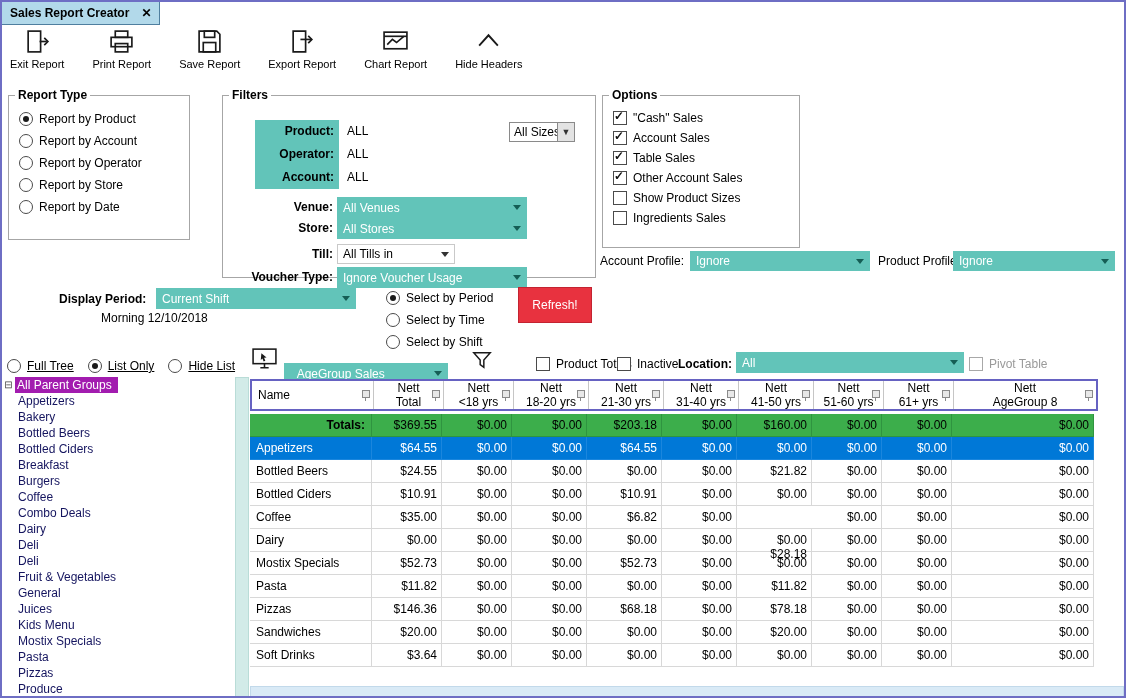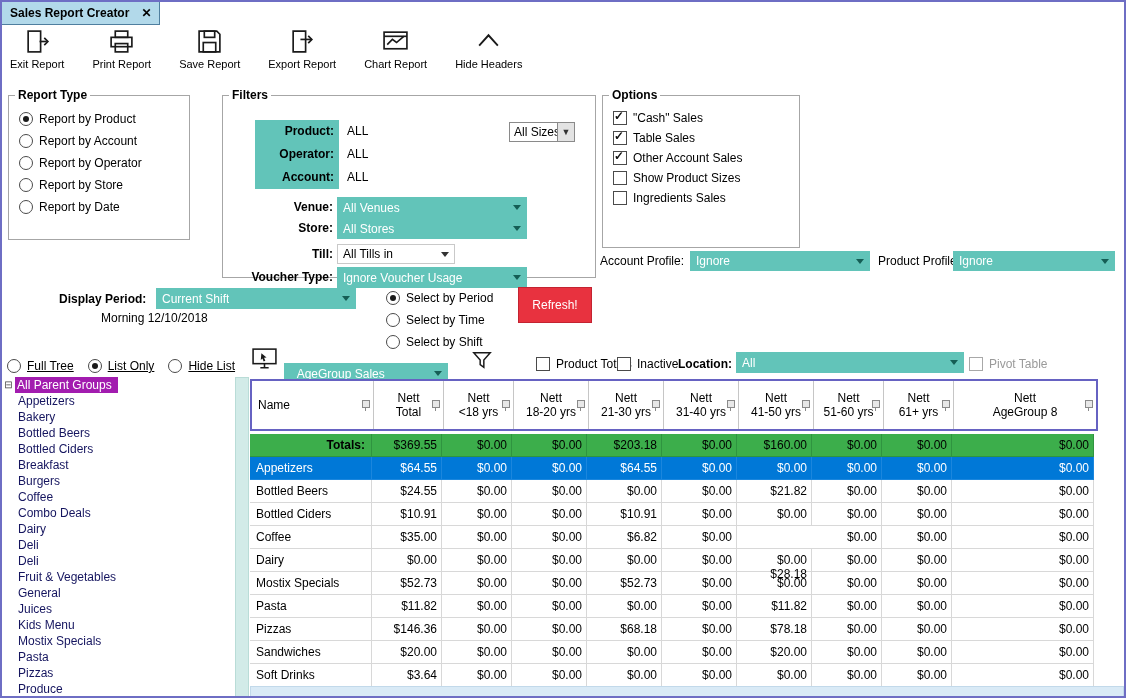--- a/index.html
+++ b/index.html
@@ -58,21 +58,21 @@
   .group-list{position:absolute;left:0;top:375px;width:233px;height:321px;background:#fff;overflow:hidden;}
   .list-root{display:flex;align-items:center;height:16px;}
   .expander{width:13px;text-align:center;font-size:10px;color:#444;line-height:16px;}
   .root-label{background:#a21caf;color:#fff;padding:0 6px 0 2px;line-height:16px;white-space:nowrap;}
   .list-item{height:16px;line-height:16px;padding-left:16px;color:#15155f;white-space:nowrap;}
 
   .splitter{position:absolute;left:233px;top:375px;width:14px;height:321px;background:#d2ebe8;border:1px solid #b9dcd7;box-sizing:border-box;}
 
   
   .table-area{position:absolute;left:248px;top:377px;width:848px;}
-  .grid-head{width:848px;height:52px;border:2px solid #6662C2;box-sizing:border-box;background:#fff;display:flex;}
+  .grid-head{width:848px;height:32px;border:2px solid #6662C2;box-sizing:border-box;background:#fff;display:flex;}
   .hcell{position:relative;display:flex;align-items:center;justify-content:center;border-right:1px solid #c6c6c6;box-sizing:border-box;height:100%;}
   .hcell:last-child{border-right:none;}
   .hcell.name-h{justify-content:flex-start;padding-left:6px;}
   .htext{text-align:center;line-height:14px;}
   .pin{position:absolute;right:3px;top:50%;margin-top:-5px;width:9px;height:11px;}
   .pin::before{content:"";position:absolute;left:1px;top:0;width:6px;height:6px;background:#e8e8e8;border:1px solid #8a8a8a;}
   .pin::after{content:"";position:absolute;left:4px;top:8px;width:1px;height:3px;background:#8a8a8a;}
 
   .grid-body{margin-top:3px;width:844px;}
   .grow{display:flex;height:23px;box-sizing:border-box;border-bottom:1px solid #d8d8d8;background:#fff;}
@@ -235,20 +235,24 @@
       <span class="dd-arrow"></span>
     </div>
   </fieldset>
 
   <fieldset class="gb options">
     <legend>Options</legend>
     <div class="stack" id="optionsChecks">
         <label class="check-row">
           <span class="cb chk"></span>
           <span>"Cash" Sales</span>
+        </label>
+        <label class="check-row">
+          <span class="cb chk"></span>
+          <span>Account Sales</span>
         </label>
         <label class="check-row">
           <span class="cb chk"></span>
           <span>Table Sales</span>
         </label>
         <label class="check-row">
           <span class="cb chk"></span>
           <span>Other Account Sales</span>
         </label>
         <label class="check-row">

